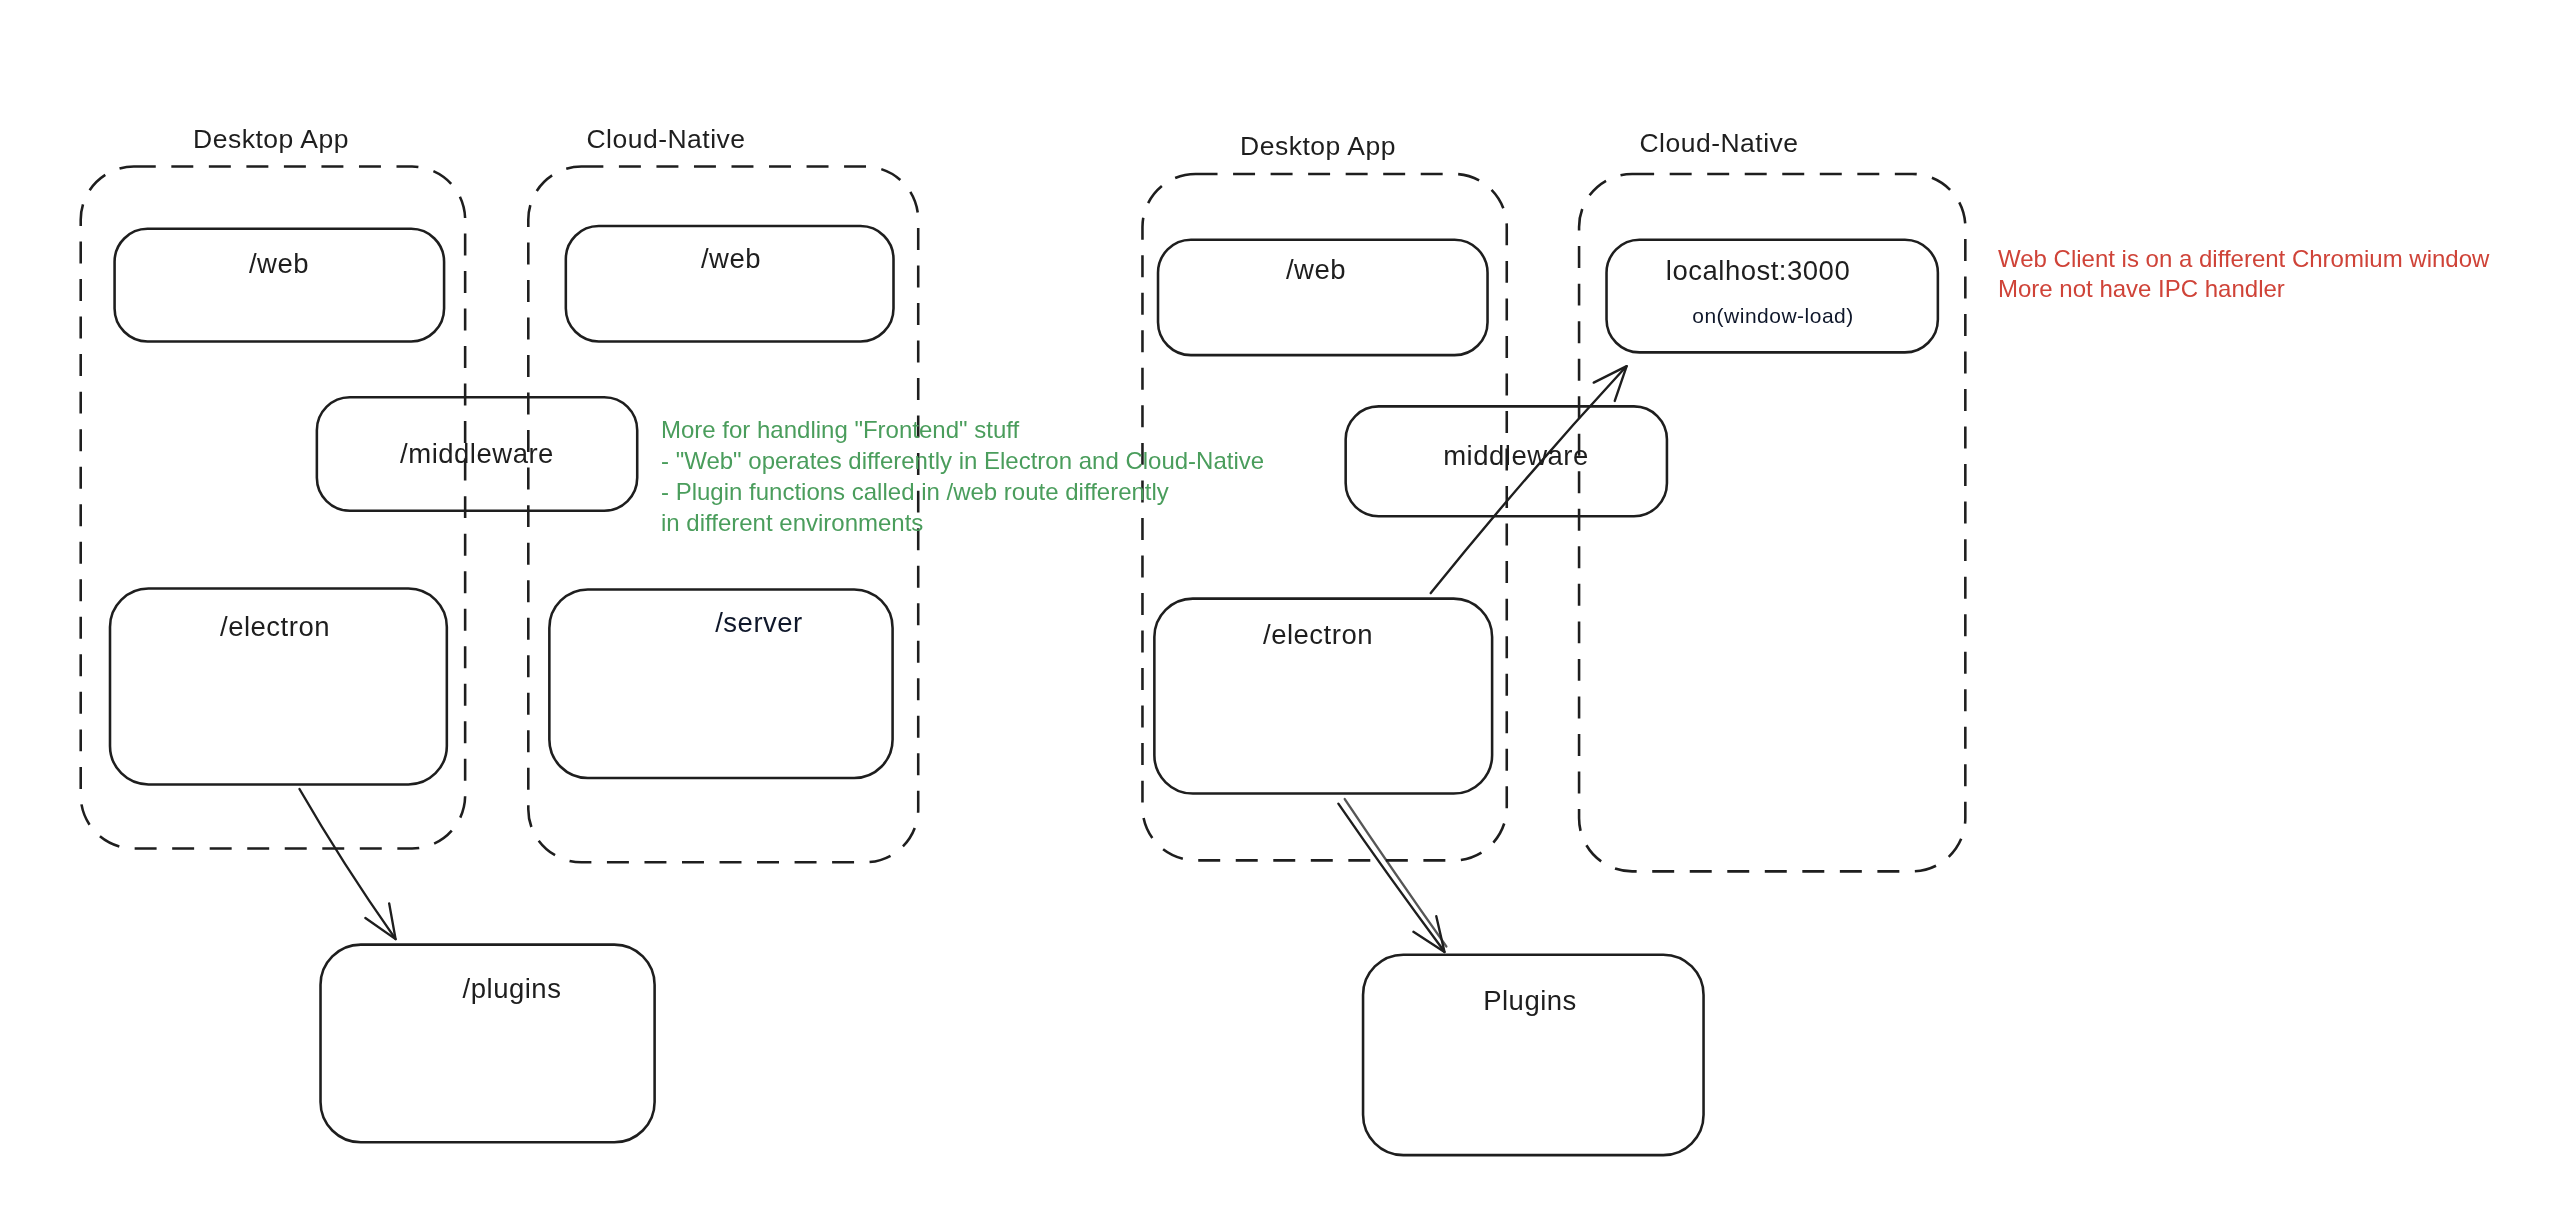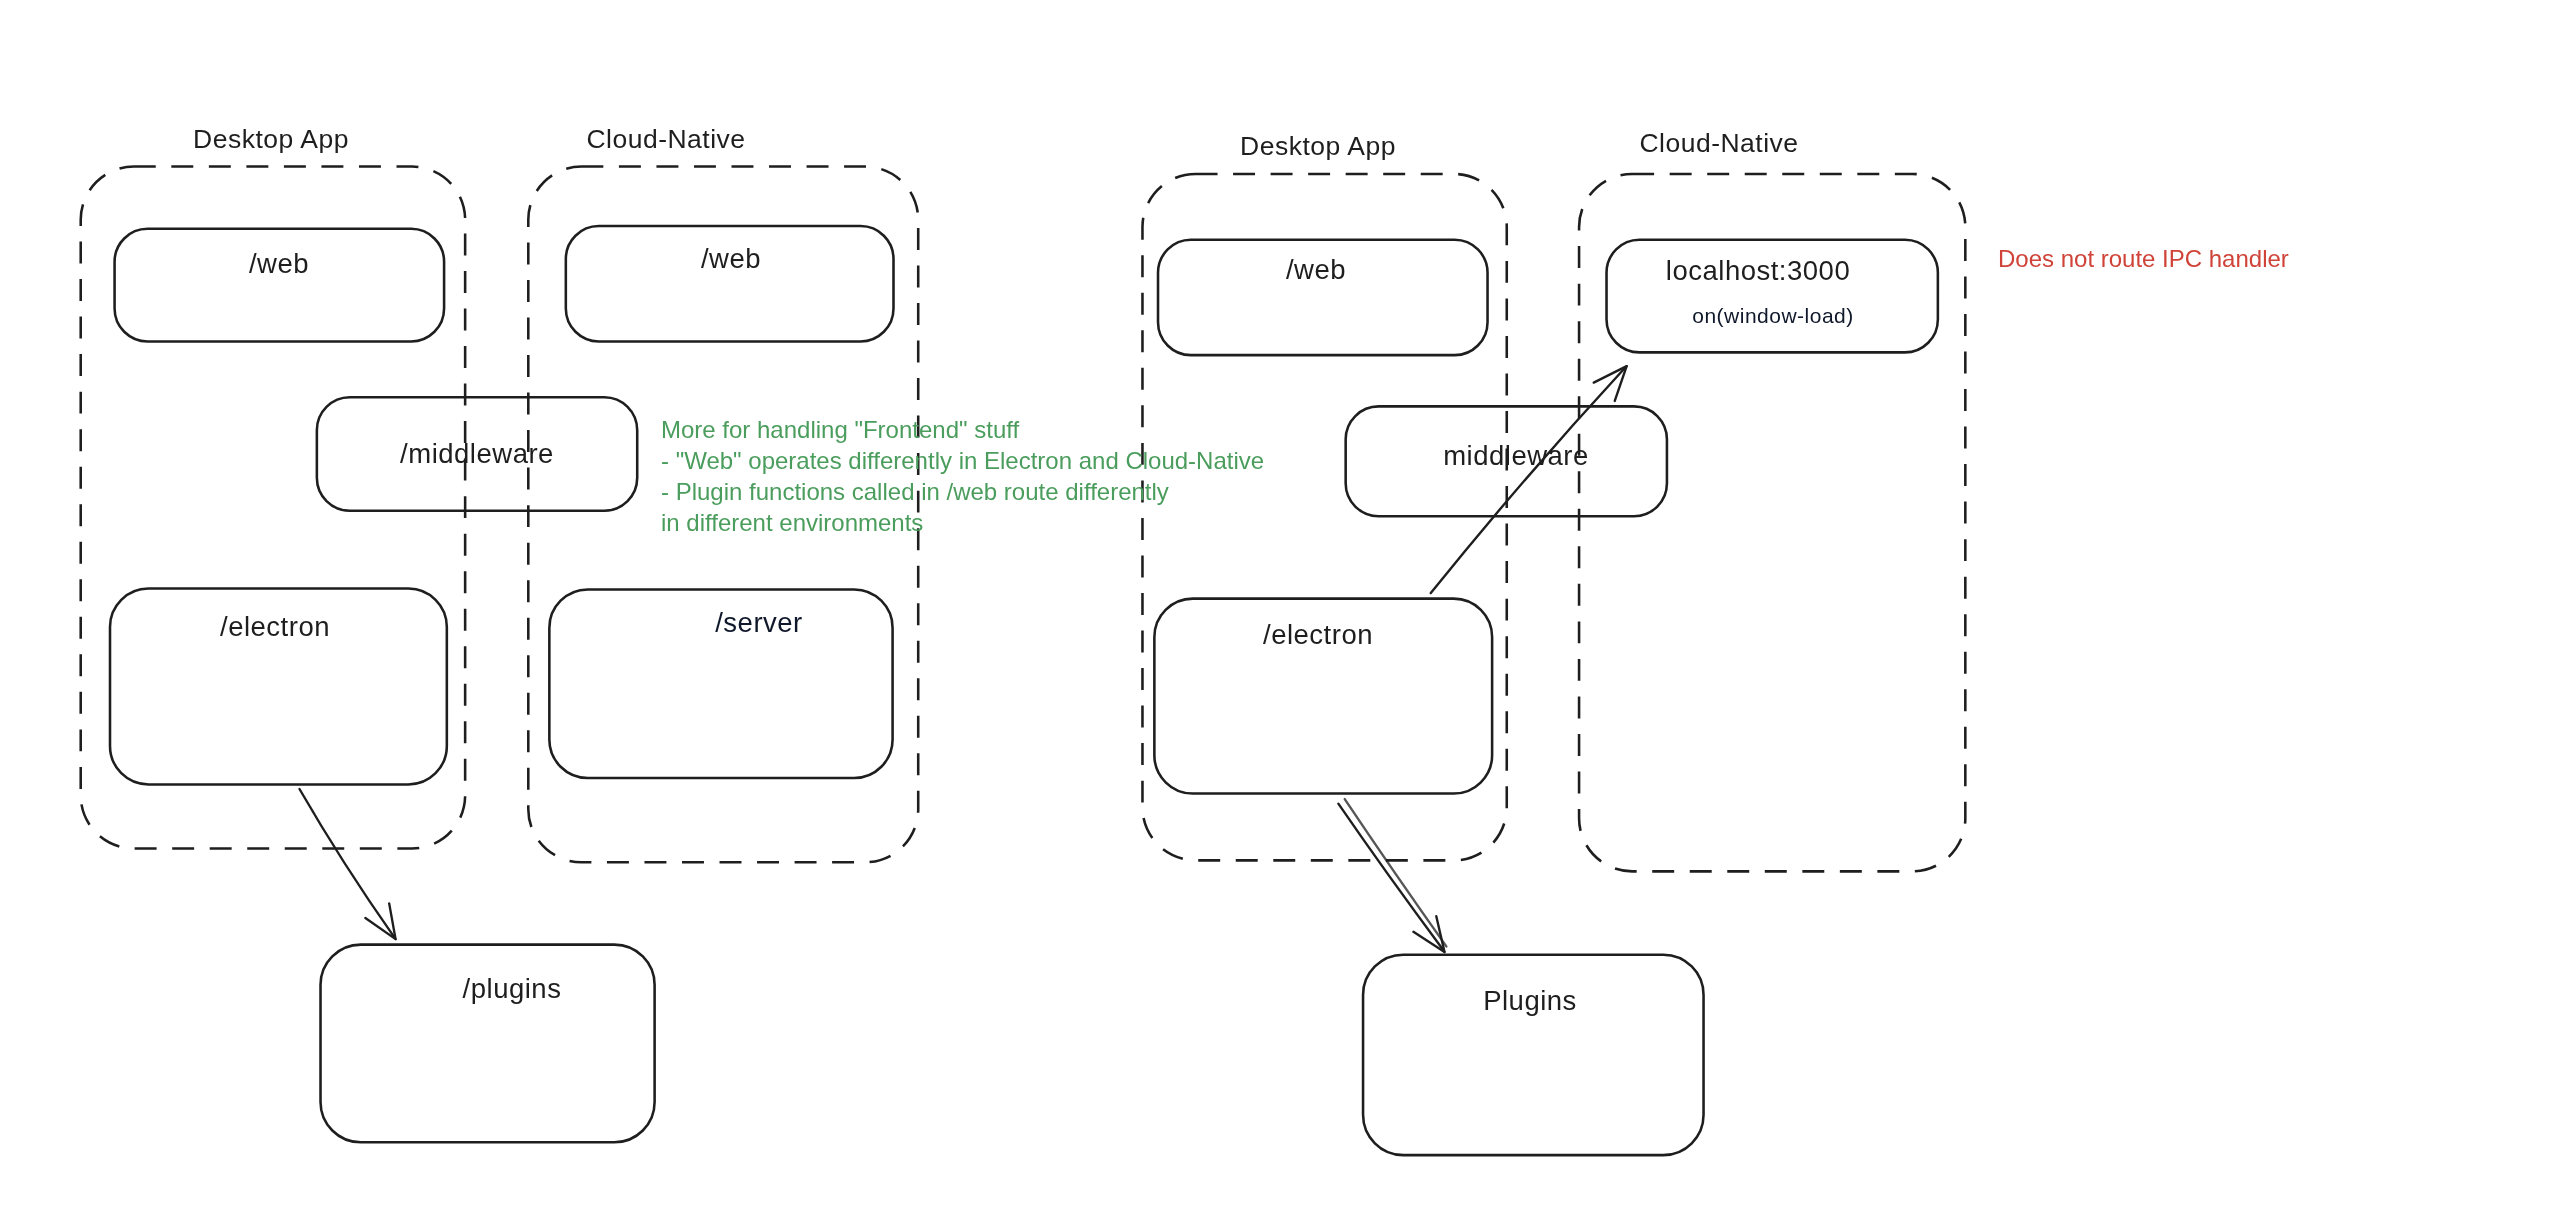--- a/index.html
+++ b/index.html
@@ -125,17 +125,18 @@
   <div class="lbl group-title" style="left:1719px; top:143px;">Cloud-Native</div>
 
   <div class="lbl" style="left:1316px; top:270px;">/web</div>
   <div class="lbl" style="left:1758px; top:271px;">localhost:3000</div>
   <div class="lbl red-text annot" style="left:1773px; top:316px;">on(window-load)</div>
   <div class="lbl" style="left:1516px; top:456px;">middleware</div>
   <div class="lbl" style="left:1318px; top:635px;">/electron</div>
   <div class="lbl" style="left:1530px; top:1001px;">Plugins</div>
 
   <div class="note note-red" style="left:1998px; top:244px;">
-    <div>Does not route IPC handler</div>
+    <div>Web Client is on a different Chromium window</div>
+    <div>More not have IPC handler</div>
   </div>
 
 </div>
 
 
 </body></html>

